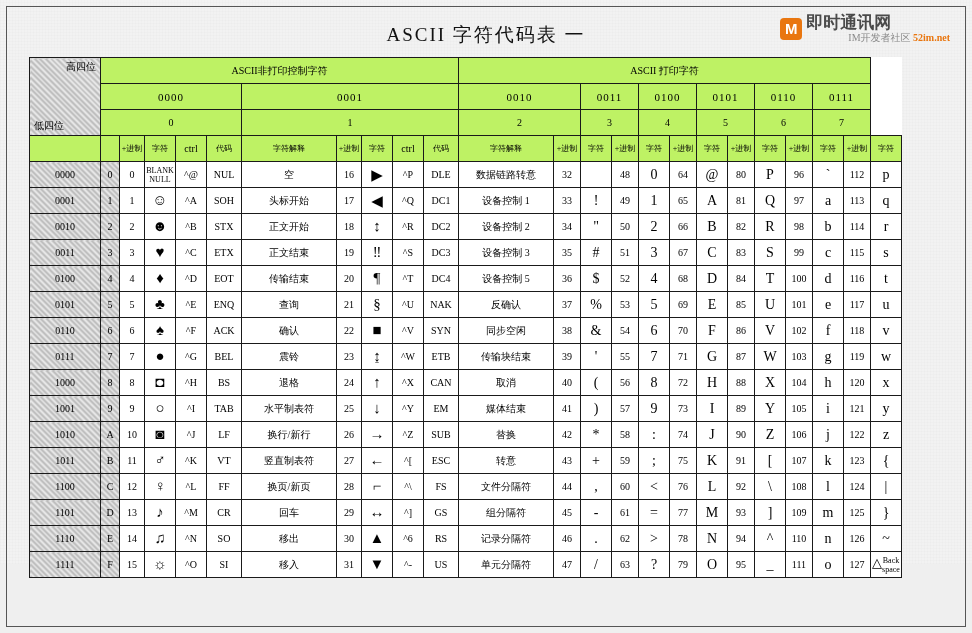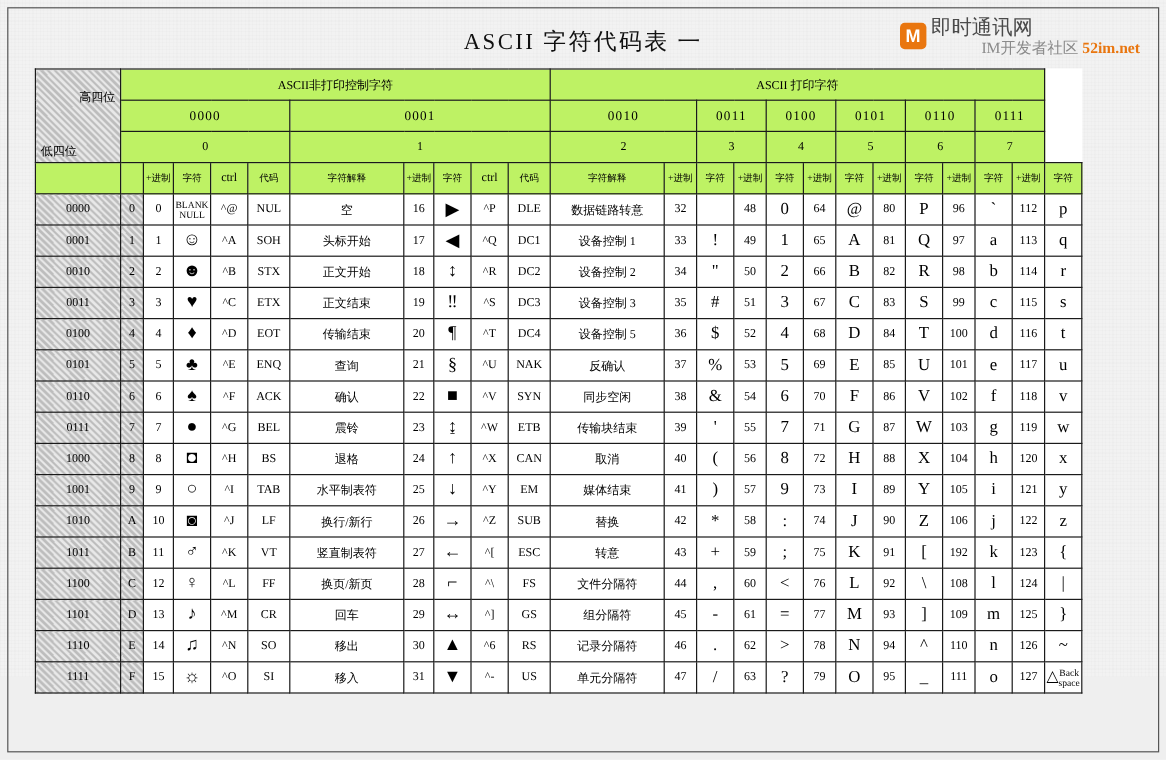--- a/index.html
+++ b/index.html
@@ -57,26 +57,26 @@
     justify-content: center;
     font-family: "Liberation Sans", sans-serif;
   }
   .logo-text {
     display: flex;
     flex-direction: column;
     line-height: 1;
   }
   .logo-main {
     font-size: 17px;
-    font-weight: normal;
+    font-weight: bold;
     color: #4a4a4a;
     letter-spacing: 0px;
   }
   .logo-sub {
-    font-size: 13px;
+    font-size: 10px;
     color: #8a8a8a;
     margin-top: 2px;
     letter-spacing: 0px;
     padding-left: 42px;
   }
   .logo-sub b { color: #e9760f; }
 
   table.ascii {
     position: absolute;
     left: 29px; top: 57px;
@@ -105,21 +105,21 @@
   .glyph { font-family: "DejaVu Sans", sans-serif; font-size: 13px; }
   .glyph-lg { font-family: "DejaVu Sans", sans-serif; font-size: 15px; }
   .pchar { font-family: "Liberation Serif", serif; font-size: 14px; }
   .tiny { font-size: 8px; line-height: 9px; }
   .corner {
     position: relative;
     width: 70px;
   }
   .corner .hi {
     position: absolute;
-    right: 4px; top: 16px;
+    right: 4px; top: 2px;
     font-size: 10px;
   }
   .corner .lo {
     position: absolute;
     left: 4px; bottom: 2px;
     font-size: 10px;
   }
   .note {
     position: absolute;
     right: 30px; bottom: 10px;
@@ -512,21 +512,21 @@
           <td class="mono">ESC</td>
           <td class="cjk">转意</td>
           <td class="mono">43</td>
           <td class="pchar">+</td>
           <td class="mono">59</td>
           <td class="pchar">;</td>
           <td class="mono">75</td>
           <td class="pchar">K</td>
           <td class="mono">91</td>
           <td class="pchar">[</td>
-          <td class="mono">192</td>
+          <td class="mono">107</td>
           <td class="pchar">k</td>
           <td class="mono">123</td>
           <td class="pchar">{</td>
         </tr>
         <tr>
           <td class="hdr-hatch mono">1100</td>
           <td class="hdr-hatch mono">C</td>
           <td class="mono">12</td>
           <td class="glyph-lg">♀</td>
           <td class="mono">^L</td>

